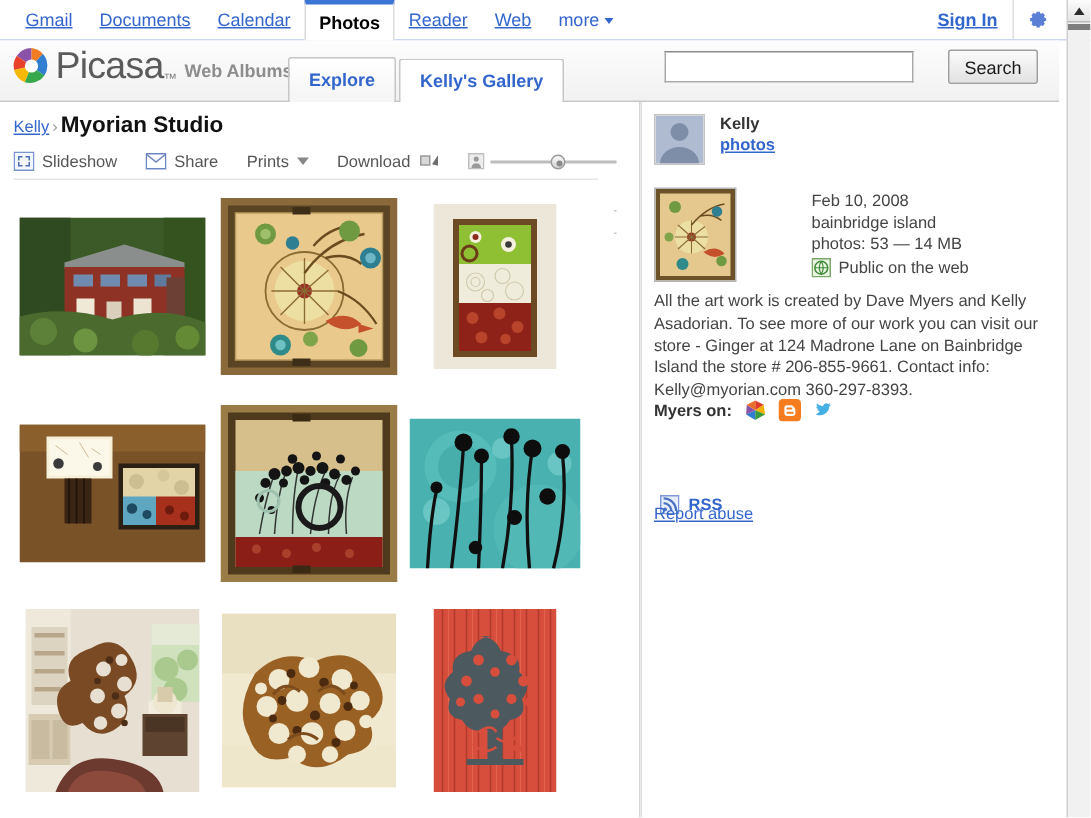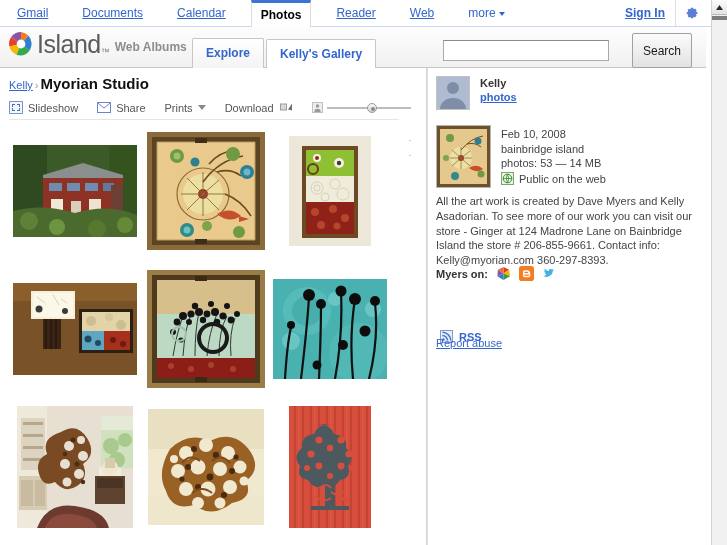--- a/index.html
+++ b/index.html
@@ -12,21 +12,21 @@
     font-size: 12px;
     color: #333;
   }
   #page { position: relative; width: 727px; height: 545px; background:#fff; }
 
   
   #gbar {
     position: absolute; left:0; top:0; width:727px; height:27px;
     background:#ffffff; border-bottom:1px solid #c9d7f1;
   }
-  #gbar .links { position:absolute; left:8px; top:0; height:26px; display:flex; align-items:center; gap:16px;}
+  #gbar .links { position:absolute; left:8px; top:0; height:26px; display:flex; align-items:center; gap:0px;}
   #gbar .glink {
     font-size:12px; color:#3366cc; text-decoration:underline; padding:0 9px;
     line-height:26px; cursor:pointer; white-space:nowrap;
   }
   #gbar .glink.current {
     color:#000; font-weight:bold; text-decoration:none;
     border-top:3px solid #3b75d3; border-left:1px solid #dcdcdc; border-right:1px solid #dcdcdc;
     background:#fff; height:27px; line-height:25px; margin-top:0;
   }
   #gbar .glink.more { text-decoration:none; }
@@ -62,21 +62,21 @@
     border-radius:2px 2px 0 0; cursor:pointer; margin-right:2px; line-height:14px;
   }
   .tab.active { background:#fff; position:relative; top:1px; padding-bottom:9px;}
 
   #searchbox { position:absolute; right:14px; top:6px; display:flex; align-items:center; }
   #searchbox input {
     width:166px; height:21px; border:1px solid #a9a9a9; border-top-color:#8b8b8b;
     padding:2px 4px; font-size:12px; font-family:"Liberation Sans", sans-serif; outline:none;
   }
   #searchbox button {
-    margin-left:23px; height:35px; padding:0 10px; font-size:12px;
+    margin-left:23px; height:23px; padding:0 10px; font-size:12px;
     font-family:"Liberation Sans", sans-serif; color:#1a1a1a;
     border:1px solid #a0a0a0; border-radius:2px;
     background:linear-gradient(#fbfbfb,#e2e2e2); cursor:pointer;
   }
 
   
   #left { position:absolute; left:0; top:68px; width:411px; height:477px; background:#fff; overflow:hidden; }
   #crumbs { position:absolute; left:9px; top:8px; font-size:12px; line-height:15px;}
   #crumbs .owner { color:#3366cc; text-decoration:underline; font-size:11px; cursor:pointer;}
   #crumbs .sep { color:#999; font-size:11px; margin:0 2px;}
@@ -121,21 +121,21 @@
   }
   #vsplit { position:absolute; left:426px; top:68px; width:1px; height:477px; background:#d6d6d6;}
   .user-row { position:absolute; left:8px; top:8px; display:flex; align-items:flex-start; gap:10px;}
   .avatar { width:34px; height:34px; border:1px solid #c3c3c3; }
   .uname { font-size:11px; font-weight:bold; color:#333; line-height:14px; }
   .ulink { font-size:11px; font-weight:bold; color:#3366cc; text-decoration:underline; line-height:15px; cursor:pointer;}
 
   .album-row { position:absolute; left:8px; top:57px; display:flex; align-items:flex-start; gap:10px;}
   .album-cover { width:55px; height:63px; border:1px solid #b5b5b5; }
   .album-meta { font-size:11px; color:#444; line-height:14.5px; padding-top:2px;}
-  .album-meta div { white-space:nowrap; }
+  .album-meta div { white-space:nowrap;margin-left:40px; }
   .vis { display:flex; align-items:center; gap:5px; margin-top:1px;}
   .globe { width:13px; height:13px; }
 
   #desc {
     position:absolute; left:8px; top:126px; width:262px;
     font-size:11px; color:#444; line-height:14.8px;
   }
   #poston { position:absolute; left:8px; top:198px; display:flex; align-items:center; gap:8px;}
   #poston .lbl { font-size:11px; font-weight:bold; color:#333;}
   .sico { width:15px; height:15px; display:block; cursor:pointer;}
@@ -188,21 +188,21 @@
           <path fill="#8b53a8" d="M13 13 L13 1 A12 12 0 0 0 3.2 6.1 Z"></path>
           <path fill="#e8402a" d="M13 13 L3.2 6.1 A12 12 0 0 0 1.4 15.6 Z"></path>
           <path fill="#f6b800" d="M13 13 L1.4 15.6 A12 12 0 0 0 8.5 23.8 Z"></path>
           <path fill="#35a94b" d="M13 13 L8.5 23.8 A12 12 0 0 0 21.6 19.4 Z"></path>
           <path fill="#2f7ed0" d="M13 13 L21.6 19.4 A12 12 0 0 0 20.5 4.8 Z"></path>
           <path fill="#f07c24" d="M13 13 L20.5 4.8 A12 12 0 0 0 13 1 Z"></path>
           <circle cx="13" cy="13" r="4.4" fill="#ffffff"></circle>
           <circle cx="13" cy="13" r="3.1" fill="#ffffff"></circle>
         </svg>
       </span>
-      <span class="word">Island</span>
+      <span class="word">Picasa</span>
       <span class="tm">™</span>
       <span class="sub">Web Albums</span>
     </div>
 
     <div class="tabs">
       <div class="tab">Explore</div>
       <div class="tab active">Kelly's Gallery</div>
     </div>
 
     <div id="searchbox">

